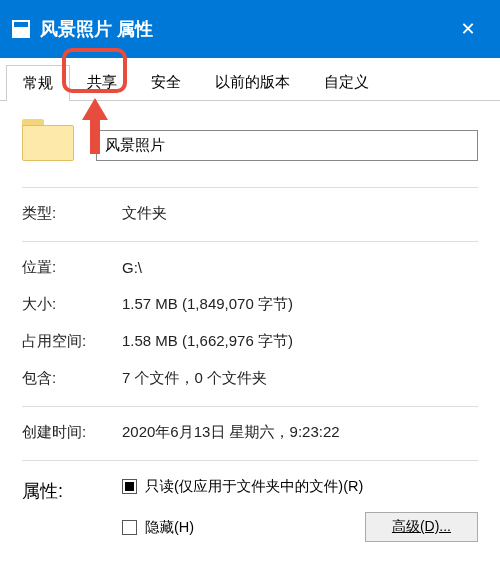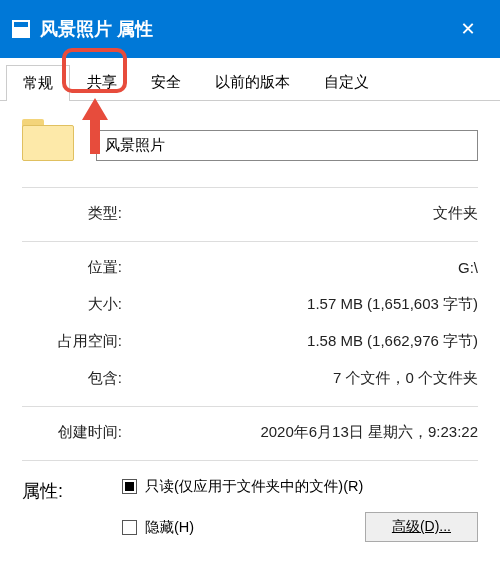--- a/index.html
+++ b/index.html
@@ -16,21 +16,21 @@
   .highlight.box { top: 48px; left: 62px; width: 65px; height: 45px; }
   .arrow { position: absolute; top: 98px; left: 78px; z-index: 9; }
   .arrow svg { display: block; }
   .content { padding: 18px 22px 0 22px; }
   .top-row { display: flex; align-items: flex-end; margin-bottom: 26px; }
   .folder-icon { width: 52px; height: 42px; margin-right: 22px; position: relative; }
   .folder-icon::before { content: ""; position: absolute; top: 0; left: 0; width: 22px; height: 10px; background: #f3d47a; border-radius: 2px 2px 0 0; }
   .folder-icon::after { content: ""; position: absolute; top: 6px; left: 0; right: 0; bottom: 0; background: #fde9a9; border: 1px solid #e0c060; border-radius: 2px; }
   .name-input { flex: 1; border: 1px solid #888; padding: 6px 8px; font-size: 15px; font-family: inherit; }
   hr.sep { border: none; border-top: 1px solid #ddd; margin: 0 0 16px 0; }
-  .row { display: flex; margin-bottom: 18px; align-items: center; text-align: right; }
+  .row { display: flex; margin-bottom: 18px; align-items: center; }
   .row .label { width: 100px; color: #222; font-size: 15px; }
   .row .value { flex: 1; color: #222; font-size: 15px; }
   .attr-section { display: flex; }
   .attr-label { width: 100px; font-size: 18px; padding-top: 2px; }
   .attr-controls { flex: 1; }
   .check-row { display: flex; align-items: center; margin-bottom: 16px; }
   .checkbox { width: 15px; height: 15px; border: 1px solid #555; margin-right: 8px; display: inline-flex; align-items: center; justify-content: center; cursor: pointer; }
   .checkbox.indeterminate::after { content: ""; width: 9px; height: 9px; background: #000; }
   .check-label { font-size: 14.5px; }
   .adv-row { display: flex; align-items: center; }
@@ -75,21 +75,21 @@
 
   <hr class="sep">
 
   <div class="row">
     <div class="label">位置:</div>
     <div class="value">G:\</div>
   </div>
 
   <div class="row">
     <div class="label">大小:</div>
-    <div class="value">1.57 MB (1,651,603 字节)</div>
+    <div class="value">1.57 MB (1,849,070 字节)</div>
   </div>
 
   <div class="row">
     <div class="label">占用空间:</div>
     <div class="value">1.58 MB (1,662,976 字节)</div>
   </div>
 
   <div class="row">
     <div class="label">包含:</div>
     <div class="value">7 个文件，0 个文件夹</div>

